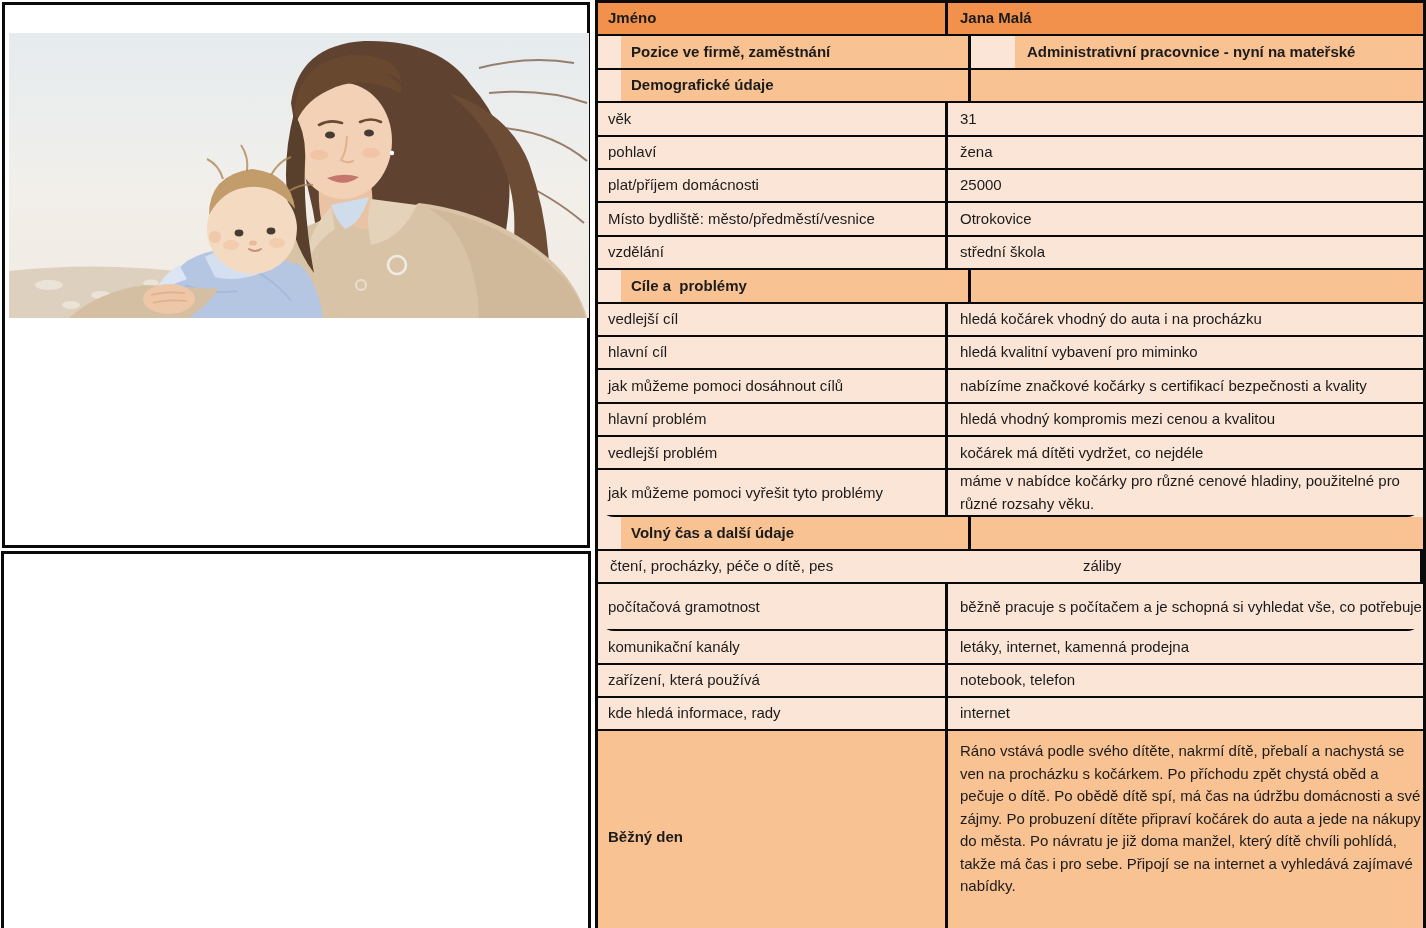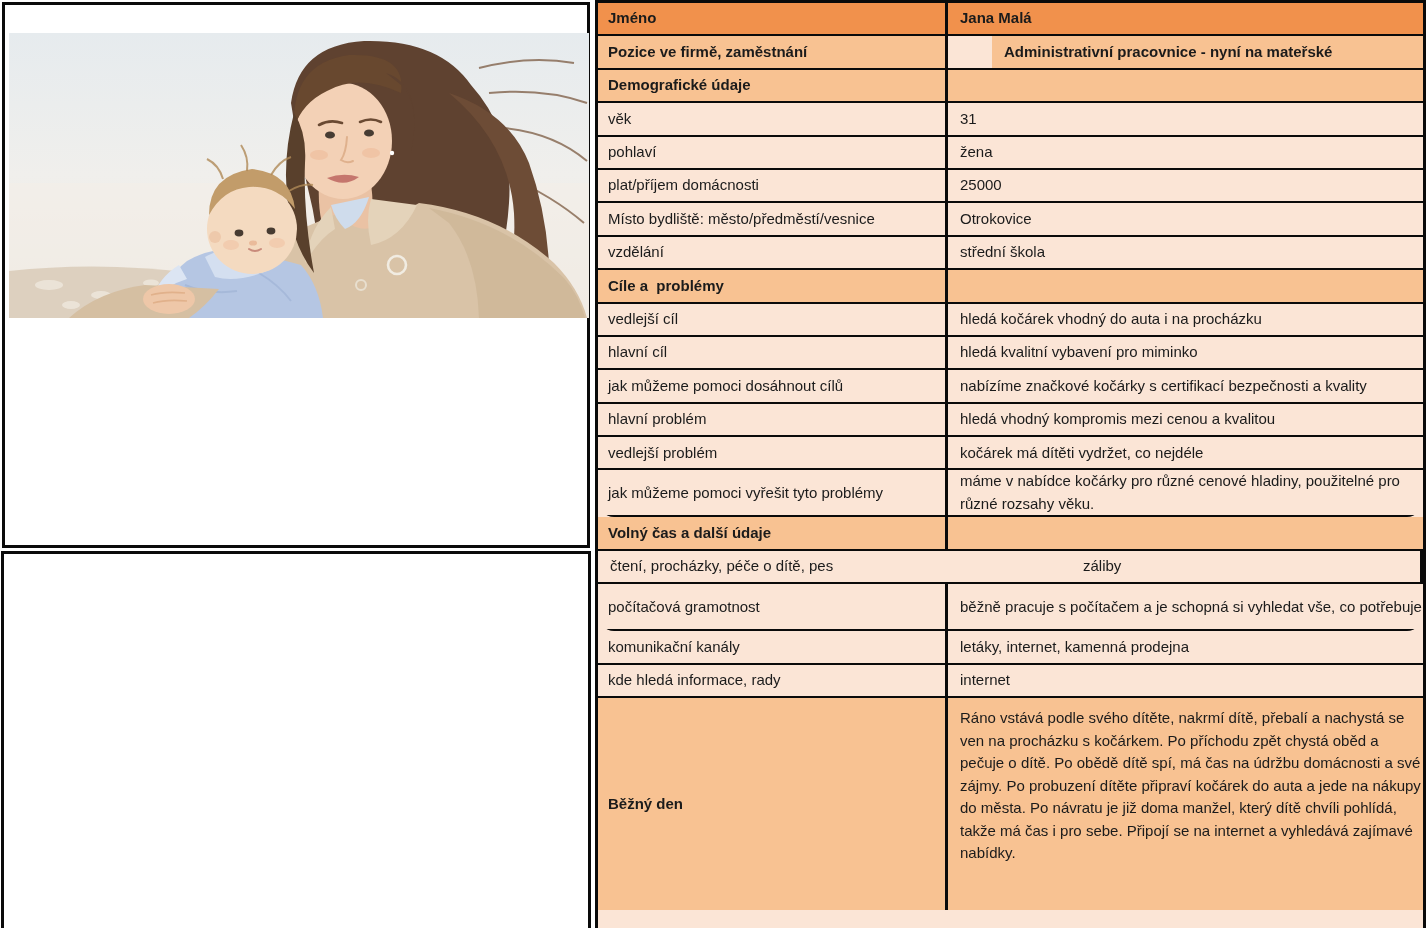--- a/index.html
+++ b/index.html
@@ -32,21 +32,21 @@
     box-sizing:border-box;display:flex;align-items:center;
     font-size:15px;color:#1b1b1b;line-height:22.5px;
   }
   .cell.label{width:350px;border-right:3px solid #0a0a0a;padding:2px 8px 2px 10px;white-space:pre-wrap;}
   .cell.value{flex:1;padding:2px 0 2px 12px;}
   .row.data .cell{background:#FBE5D6;}
   .row.section .cell{background:#F8C292;}
   .row.header .cell{background:#F1914C;}
   .row.day .cell{background:#F8C292;}
   .row.header .cell{font-weight:bold;}
-  .row.section .cell.label{font-weight:bold;}
+  .row.section .cell.label{font-weight:bold;margin-left:23px;}
   .row.bold-val .cell.value{font-weight:bold;margin-left:44px;}
   .row.day .cell.label{font-weight:bold;}
   .row.day .cell.value{align-items:flex-start;padding-top:9px;}
 </style>
 </head>
 <body>
 
 <div>
 
   <div class="photo-box">
@@ -208,20 +208,24 @@
     </div>
     <div class="row data tall2">
       <div class="cell label">počítačová gramotnost</div>
       <div class="cell value">běžně pracuje s počítačem a je schopná si vyhledat vše, co potřebuje</div>
     </div>
     <div class="row data">
       <div class="cell label">komunikační kanály</div>
       <div class="cell value">letáky, internet, kamenná prodejna</div>
     </div>
     <div class="row data">
+      <div class="cell label">zařízení, která používá</div>
+      <div class="cell value">notebook, telefon</div>
+    </div>
+    <div class="row data">
       <div class="cell label">kde hledá informace, rady</div>
       <div class="cell value">internet</div>
     </div>
     <div class="row day">
       <div class="cell label">Běžný den</div>
       <div class="cell value">Ráno vstává podle svého dítěte, nakrmí dítě, přebalí a nachystá se ven na procházku s kočárkem. Po příchodu zpět chystá oběd a pečuje o dítě. Po obědě dítě spí, má čas na údržbu domácnosti a své zájmy. Po probuzení dítěte připraví kočárek do auta a jede na nákupy do města. Po návratu je již doma manžel, který dítě chvíli pohlídá, takže má čas i pro sebe. Připojí se na internet a vyhledává zajímavé nabídky.</div>
     </div>
   </div>
 
 </div>

